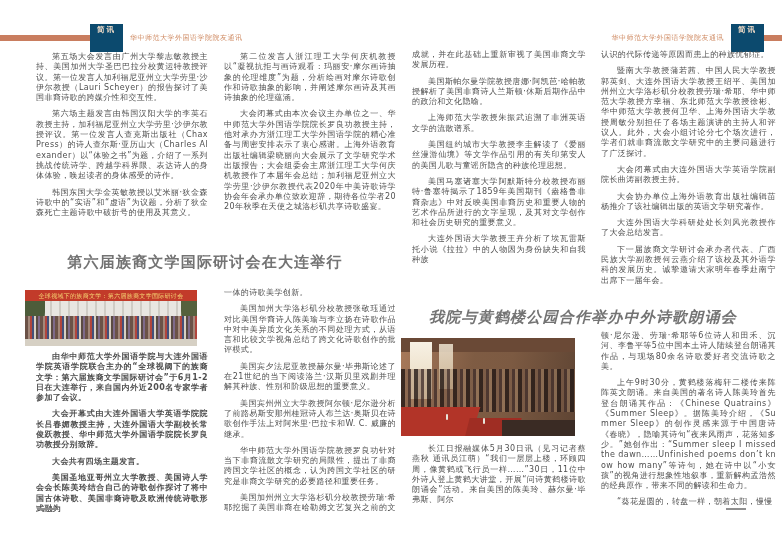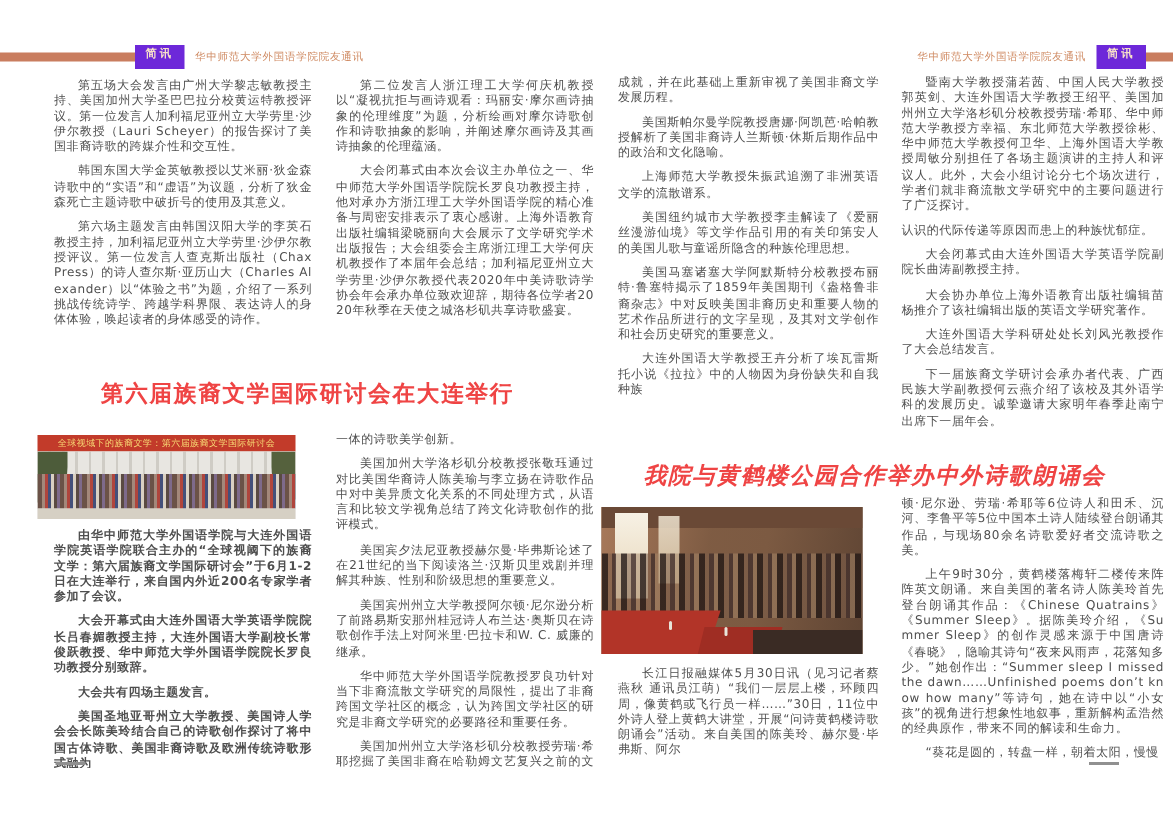--- a/index.html
+++ b/index.html
@@ -9,22 +9,22 @@
     overflow:hidden;
   }
   
   .hdr{position:absolute;top:32px;display:flex;align-items:center;height:12px;}
   .hdr-left{left:0;}
   .hdr-right{right:0;}
   .hdr-bar{height:6px;background:#c97d5f;}
   .hdr-bar.l{width:90px;}
   .hdr-bar.r{width:18px;}
   .hdr-badge{
-    background:#6d28d9;color:#f6dfc9;font-size:7.5px;font-weight:bold;
-    line-height:12px;height:16px;padding:0 7px;letter-spacing:2px;white-space:nowrap;
+    background:#0c4a6e;color:#f6dfc9;font-size:7.5px;font-weight:bold;
+    line-height:12px;height:28px;padding:0 7px;letter-spacing:2px;white-space:nowrap;
   }
   .hdr-title{font-size:7px;color:#cf8a62;letter-spacing:0.5px;white-space:nowrap;}
   .hdr-left .hdr-title{margin-left:7px;}
   .hdr-right .hdr-title{margin-right:7px;}
 
   
   .col{position:absolute;overflow:hidden;margin-left:11px;}
   .bt{
     font-size:8px;line-height:10.3px;color:#4f4f4f;margin:0 0 6px 0;
     text-align:justify;text-justify:inter-character;word-break:break-all;
@@ -32,21 +32,21 @@
   }
   .bt.cont{text-indent:0;}
 
   .lp-top-col1{left:25px;top:52px;width:172px;height:200px;}
   .lp-top-col2{left:213px;top:52px;width:172px;height:200px;}
   .rp-top-col1{left:401px;top:50px;width:174px;height:258px;}
   .rp-top-col2{left:590px;top:50px;width:175px;height:258px;}
 
   
   .sec-heading{
-    position:absolute;text-align:center;font-weight:bold;color:#ef4444;
+    position:absolute;text-align:center;font-weight:bold;color:#737373;
     font-size:15px;letter-spacing:1.2px;white-space:nowrap;overflow:hidden;
   }
   .lp-heading{left:25px;top:253px;width:360px;}
   .rp-heading{left:401px;top:308px;width:364px;font-style:italic;}
 
   
   .lp-photo{position:absolute;left:25px;top:290px;width:172px;height:56px;}
   .cap-banner{
     height:11px;background:#c23b2a;color:#f7d874;font-size:6px;line-height:11px;
     text-align:center;white-space:nowrap;overflow:hidden;letter-spacing:0.3px;
@@ -96,22 +96,22 @@
 <div>
 
   <div class="hdr hdr-left">
     <div class="hdr-bar l"></div>
     <div class="hdr-badge">简讯</div>
     <div class="hdr-title">华中师范大学外国语学院院友通讯</div>
   </div>
 
   <div class="col lp-top-col1">
     <p class="bt">第五场大会发言由广州大学黎志敏教授主持、美国加州大学圣巴巴拉分校黄运特教授评议。第一位发言人加利福尼亚州立大学劳里·沙伊尔教授（Lauri Scheyer）的报告探讨了美国非裔诗歌的跨媒介性和交互性。</p>
+    <p class="bt">第六场主题发言由韩国汉阳大学的李英石教授主持，加利福尼亚州立大学劳里·沙伊尔教授评议。第一位发言人查克斯出版社（Chax Press）的诗人查尔斯·亚历山大（Charles Alexander）以“体验之书”为题，介绍了一系列挑战传统诗学、跨越学科界限、表达诗人的身体体验，唤起读者的身体感受的诗作。</p>
     <p class="bt">韩国东国大学金英敏教授以艾米丽·狄金森诗歌中的“实语”和“虚语”为议题，分析了狄金森死亡主题诗歌中破折号的使用及其意义。</p>
-    <p class="bt">第六场主题发言由韩国汉阳大学的李英石教授主持，加利福尼亚州立大学劳里·沙伊尔教授评议。第一位发言人查克斯出版社（Chax Press）的诗人查尔斯·亚历山大（Charles Alexander）以“体验之书”为题，介绍了一系列挑战传统诗学、跨越学科界限、表达诗人的身体体验，唤起读者的身体感受的诗作。</p>
   </div>
 
   <div class="col lp-top-col2">
     <p class="bt">第二位发言人浙江理工大学何庆机教授以“凝视抗拒与画诗观看：玛丽安·摩尔画诗抽象的伦理维度”为题，分析绘画对摩尔诗歌创作和诗歌抽象的影响，并阐述摩尔画诗及其画诗抽象的伦理蕴涵。</p>
     <p class="bt">大会闭幕式由本次会议主办单位之一、华中师范大学外国语学院院长罗良功教授主持，他对承办方浙江理工大学外国语学院的精心准备与周密安排表示了衷心感谢。上海外语教育出版社编辑梁晓丽向大会展示了文学研究学术出版报告；大会组委会主席浙江理工大学何庆机教授作了本届年会总结；加利福尼亚州立大学劳里·沙伊尔教授代表2020年中美诗歌诗学协会年会承办单位致欢迎辞，期待各位学者2020年秋季在天使之城洛杉矶共享诗歌盛宴。</p>
   </div>
 
   <div class="sec-heading lp-heading">第六届族裔文学国际研讨会在大连举行</div>
 
   <div class="lp-photo">
@@ -159,22 +159,22 @@
   <div class="col rp-top-col1">
     <p class="bt cont">成就，并在此基础上重新审视了美国非裔文学发展历程。</p>
     <p class="bt">美国斯帕尔曼学院教授唐娜·阿凯芭·哈帕教授解析了美国非裔诗人兰斯顿·休斯后期作品中的政治和文化隐喻。</p>
     <p class="bt">上海师范大学教授朱振武追溯了非洲英语文学的流散谱系。</p>
     <p class="bt">美国纽约城市大学教授李圭解读了《爱丽丝漫游仙境》等文学作品引用的有关印第安人的美国儿歌与童谣所隐含的种族伦理思想。</p>
     <p class="bt">美国马塞诸塞大学阿默斯特分校教授布丽特·鲁塞特揭示了1859年美国期刊《盎格鲁非裔杂志》中对反映美国非裔历史和重要人物的艺术作品所进行的文字呈现，及其对文学创作和社会历史研究的重要意义。</p>
     <p class="bt">大连外国语大学教授王卉分析了埃瓦雷斯托小说《拉拉》中的人物因为身份缺失和自我种族</p>
   </div>
 
   <div class="col rp-top-col2">
+    <p class="bt cont">认识的代际传递等原因而患上的种族忧郁症。</p>
     <p class="bt">暨南大学教授蒲若茜、中国人民大学教授郭英剑、大连外国语大学教授王绍平、美国加州州立大学洛杉矶分校教授劳瑞·希耶、华中师范大学教授方幸福、东北师范大学教授徐彬、华中师范大学教授何卫华、上海外国语大学教授周敏分别担任了各场主题演讲的主持人和评议人。此外，大会小组讨论分七个场次进行，学者们就非裔流散文学研究中的主要问题进行了广泛探讨。</p>
-    <p class="bt cont">认识的代际传递等原因而患上的种族忧郁症。</p>
     <p class="bt">大会闭幕式由大连外国语大学英语学院副院长曲涛副教授主持。</p>
     <p class="bt">大会协办单位上海外语教育出版社编辑苗杨推介了该社编辑出版的英语文学研究著作。</p>
     <p class="bt">大连外国语大学科研处处长刘风光教授作了大会总结发言。</p>
     <p class="bt">下一届族裔文学研讨会承办者代表、广西民族大学副教授何云燕介绍了该校及其外语学科的发展历史。诚挚邀请大家明年春季赴南宁出席下一届年会。</p>
   </div>
 
   <div class="sec-heading rp-heading">我院与黄鹤楼公园合作举办中外诗歌朗诵会</div>
 
   <div class="rp-photo">
     <div class="hall-beam"></div>

